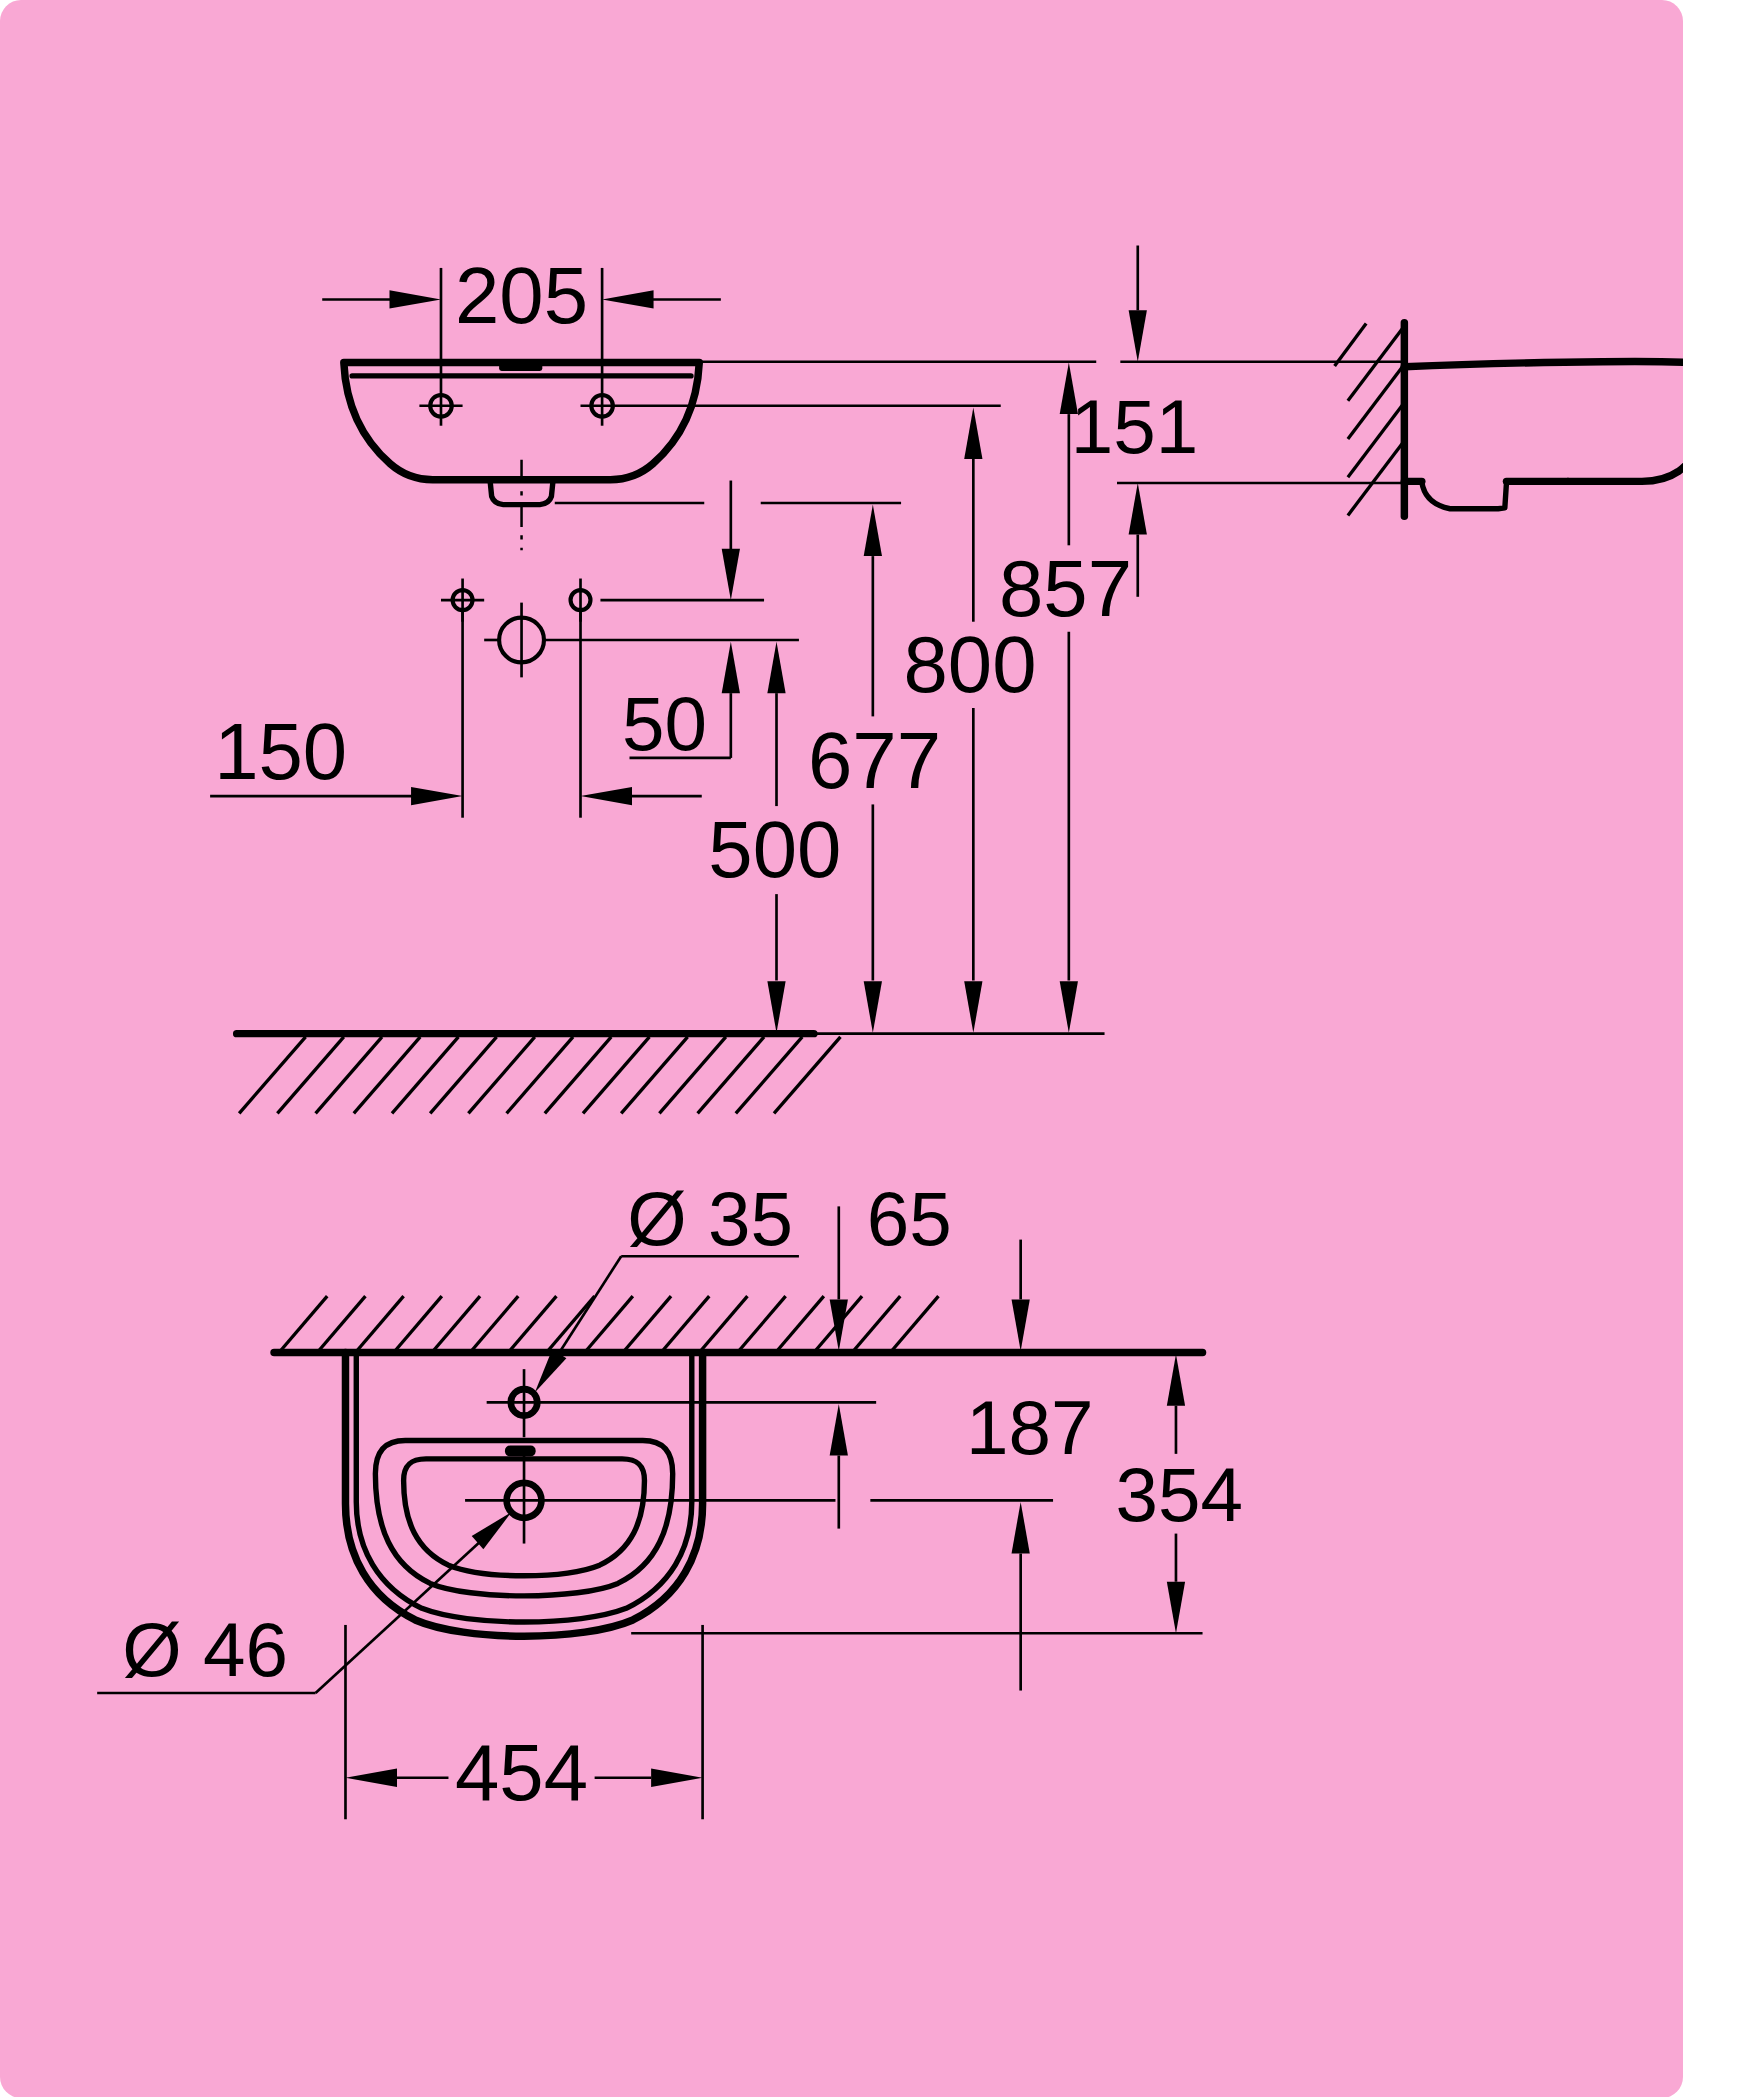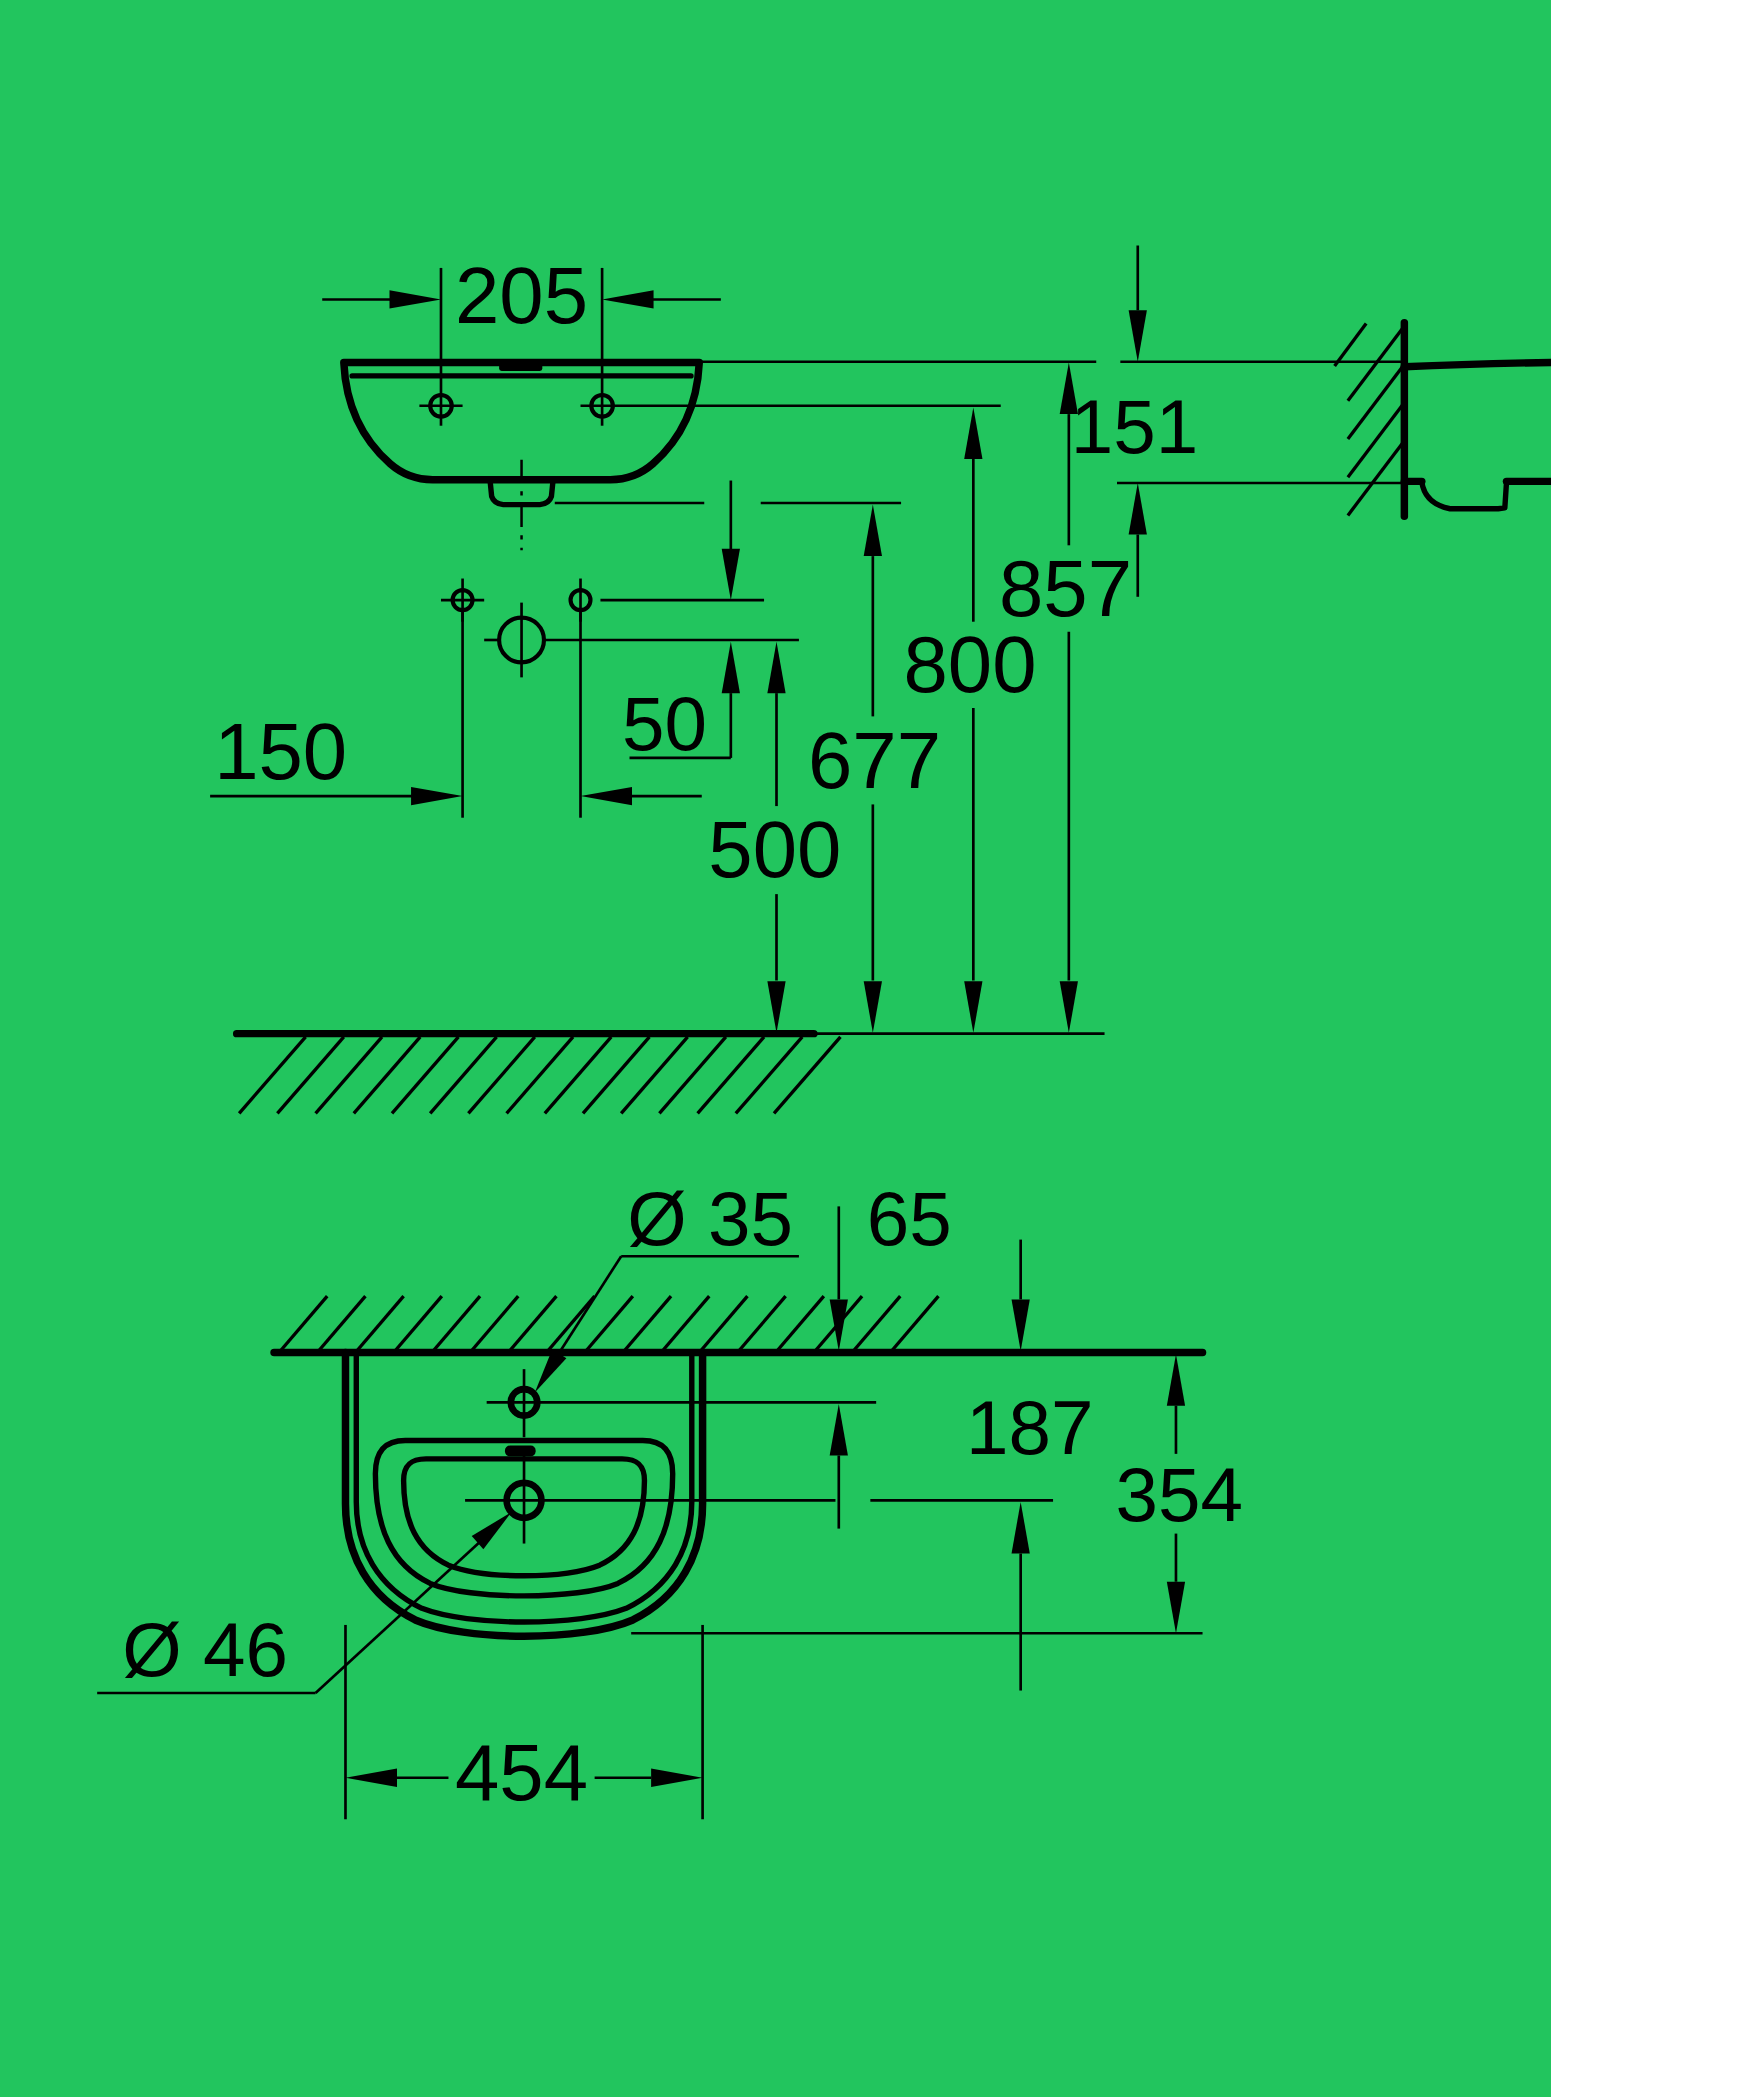--- a/index.html
+++ b/index.html
@@ -1,16 +1,16 @@
 <!DOCTYPE html>
 <html style="font-size:13.3px"><head>
 <meta charset="utf-8">
 <style>
   html,body{margin:0;padding:0;background:#ffffff;}
-  .stage{position:relative;width:1551px;height:2098px;background:#22c55e;overflow:hidden;}
+  .stage{position:relative;width:1683px;height:2098px;background:#f9a8d4;overflow:hidden;border-radius:21px;}
   svg{position:absolute;left:0;top:0;}
   .heavy{stroke:#000;stroke-width:9;fill:none;stroke-linecap:round;stroke-linejoin:round;}
   .med{stroke:#000;stroke-width:6.5;fill:none;stroke-linecap:round;stroke-linejoin:round;}
   .ring{stroke:#000;stroke-width:5;fill:none;}
   .boldring{stroke:#000;stroke-width:8;fill:none;}
   .thin{stroke:#000;stroke-width:3.2;fill:none;stroke-linecap:butt;}
   .hatch{stroke:#000;stroke-width:4;fill:none;stroke-linecap:butt;}
   .cl{stroke:#000;stroke-width:3;fill:none;stroke-dasharray:28 10 5 10;}
   .arr{fill:#000;stroke:none;}
   text{font-family:"Liberation Sans","DejaVu Sans",sans-serif;fill:#000;}

